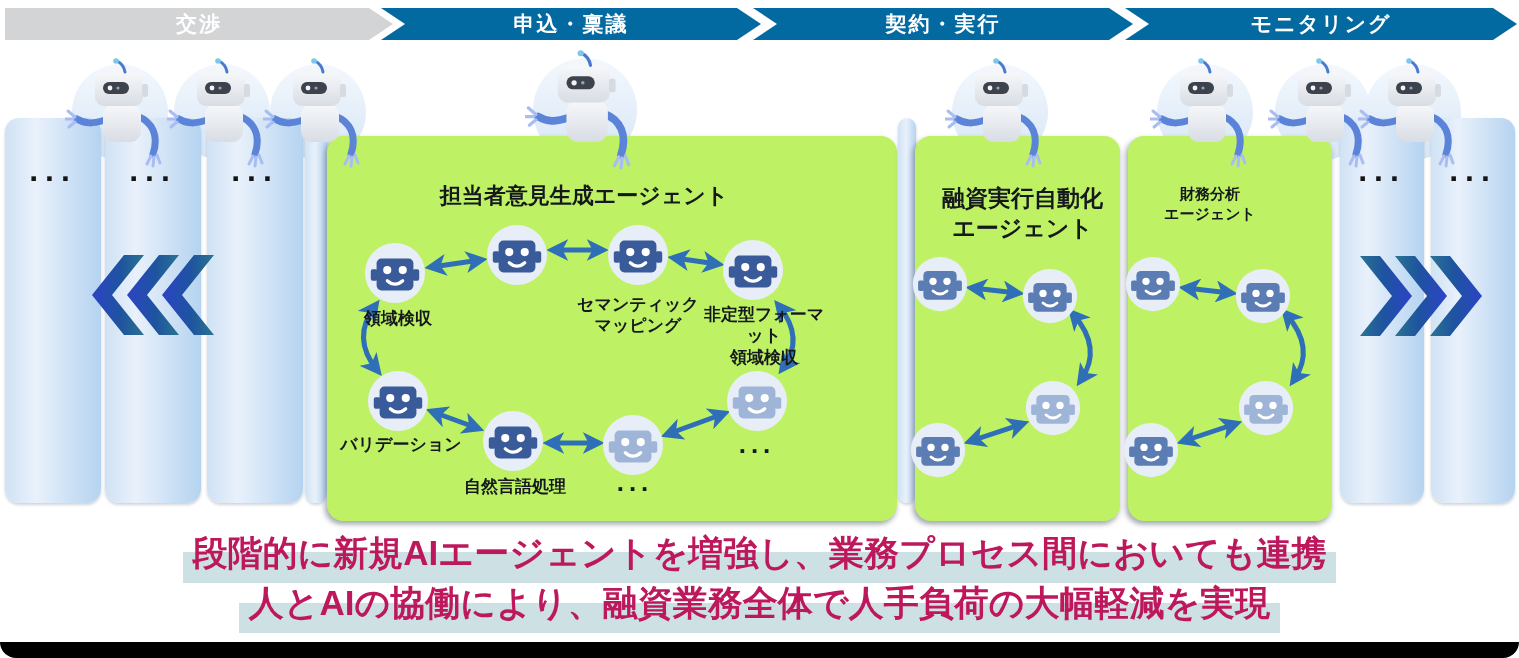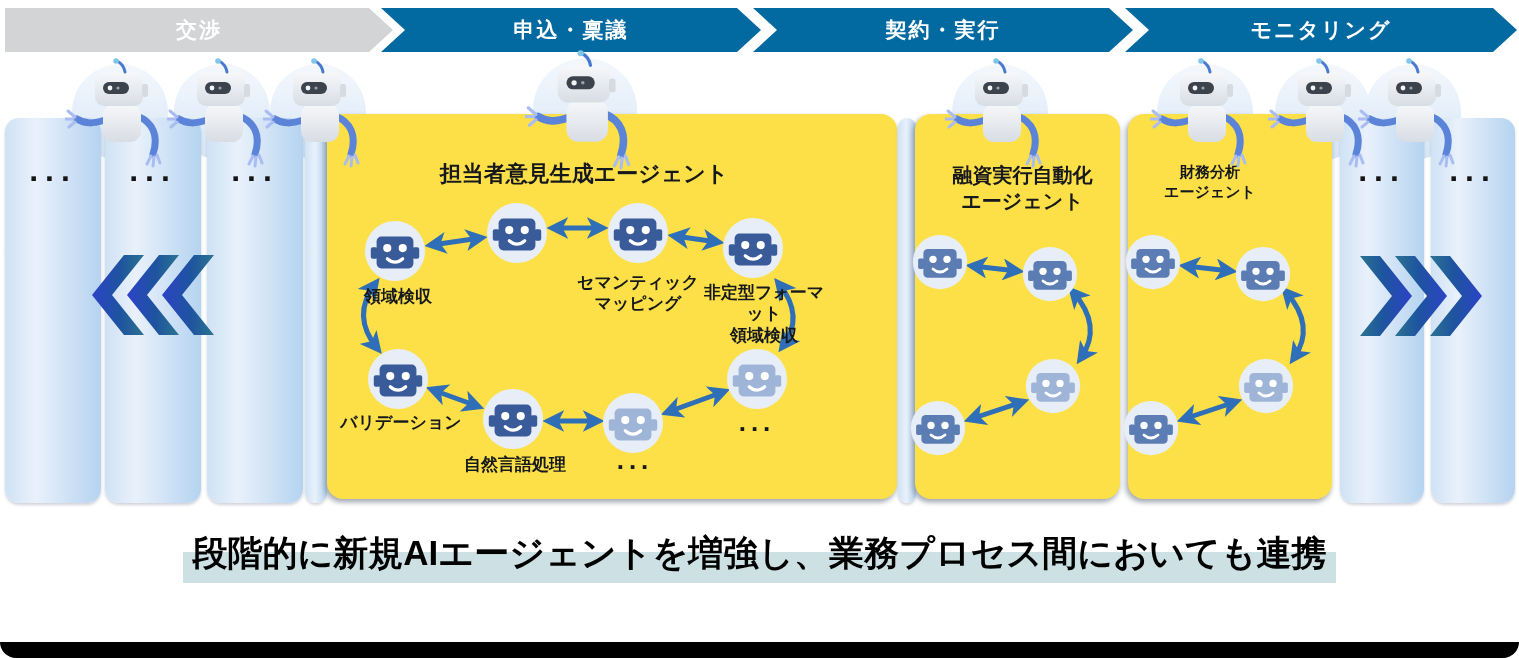--- a/index.html
+++ b/index.html
@@ -1,34 +1,34 @@
 <!DOCTYPE html>
 <html><head>
 <meta charset="utf-8">
 <style>
   html,body{margin:0;padding:0;background:#fff;}
   .stage{position:relative;width:1519px;height:658px;background:#fff;overflow:hidden;
          font-family:"Liberation Sans","DejaVu Sans",sans-serif;}
 
   
-  .flow-seg{position:absolute;top:8px;height:44px;display:flex;align-items:center;justify-content:center;
+  .flow-seg{position:absolute;top:8px;height:32px;display:flex;align-items:center;justify-content:center;
             color:#fff;font-size:21px;font-weight:bold;letter-spacing:2px;}
   .seg-first{clip-path:polygon(0 0,calc(100% - 24px) 0,100% 50%,calc(100% - 24px) 100%,0 100%);}
   .seg-mid{clip-path:polygon(0 0,calc(100% - 24px) 0,100% 50%,calc(100% - 24px) 100%,0 100%,24px 50%);}
   .seg-gray{background:#d2d4d6;}
   .seg-blue{background:#0369a1;}
 
   
   .vpanel{position:absolute;top:118px;height:385px;width:96px;border-radius:14px;
           background:linear-gradient(90deg,#cfe2f4 0%,#e9f1fb 32%,#b5d3f0 100%);
           box-shadow:0 2px 3px rgba(120,130,145,.35);}
   .strip{position:absolute;top:118px;height:385px;border-radius:14px;
          background:linear-gradient(90deg,#cfe2f4 0%,#e9f1fb 45%,#b5d3f0 100%);
          box-shadow:0 2px 3px rgba(120,130,145,.35);}
-  .main-panel{position:absolute;top:114px;height:385px;background:#fde047;border-radius:16px;
+  .main-panel{position:absolute;top:136px;height:385px;background:#bef264;border-radius:16px;
               box-shadow:-3px 3px 5px rgba(105,115,130,.40),0 3px 5px rgba(105,115,130,.35);}
   .dots{position:absolute;top:34px;left:0;right:0;text-align:center;
         font-size:32px;font-weight:900;letter-spacing:7px;color:#141414;}
   .panel-title{position:absolute;font-weight:700;color:#15181c;text-align:center;white-space:pre-line;line-height:1.3;}
 
   
   .face{position:absolute;}
   .c-dark{color:#3a5b99;} .c-med{color:#5b7db3;} .c-light{color:#9fb5d7;}
   .agent-label{position:absolute;transform:translateX(-50%);text-align:center;font-size:17px;font-weight:700;
                color:#15181c;line-height:1.25;white-space:pre-line;}
@@ -37,21 +37,21 @@
 
   
   .mascot{position:absolute;}
   .halo{position:absolute;border-radius:50%;
         background:linear-gradient(180deg,#f4f8fd 0%,#e2edf9 60%,#d7e6f6 100%);}
 
   
   .chev{position:absolute;}
 
   
-  .caption{position:absolute;left:0;right:0;top:528px;text-align:center;font-weight:700;color:#000000;
+  .caption{position:absolute;left:0;right:0;top:528px;text-align:center;font-weight:700;color:#be185d;
            font-size:35px;line-height:1.44;}
   .cap-line{position:relative;display:inline-block;z-index:0;padding:0 4px;}
   .cap-line::before{content:"";position:absolute;left:-6px;right:-6px;top:48%;bottom:-9%;
                     background:#cde1e4;z-index:-1;}
   .bottom-bar{position:absolute;left:0;right:0;bottom:0;height:16px;background:#000;
               border-radius:0 0 16px 16px;}
 </style>
 </head>
 <body>
 
@@ -194,21 +194,21 @@
     <div class="agent-label" style="left:437px;top:168px;">非定型フォーマット
 領域検収</div>
     <div class="agent-label" style="left:74px;top:298px;">バリデーション</div>
     <div class="agent-label" style="left:188px;top:340px;">自然言語処理</div>
     <div class="agent-label dotlbl" style="left:308px;top:330px;">...</div>
     <div class="agent-label dotlbl" style="left:430px;top:292px;">...</div>
   </div>
 
   <div class="strip" style="left:898px;width:18px;"></div>
   <div class="main-panel" style="left:915px;width:205px;">
-    <div class="panel-title" style="top:48px;left:0;right:10px;font-size:20px;padding-left:20px;">融資実行自動化
+    <div class="panel-title" style="top:48px;left:0;right:10px;font-size:23px;padding-left:20px;">融資実行自動化
 エージェント</div>
     <svg class="overlay" width="205" height="385">
       <g stroke="#2f6fb8" stroke-width="5" fill="none" marker-start="url(#ah)" marker-end="url(#ah)">
         <path d="M58,152 L102,157"></path>
         <path d="M158,178 Q188,212 166,244"></path>
         <path d="M107,288 L56,305"></path>
       </g>
     </svg>
     <svg class="face c-med" style="left:-3px;top:120px;" width="56" height="56">
         <use href="#face"></use>
@@ -290,16 +290,17 @@
     </svg>
   <svg class="mascot" style="left:1268px;top:58px;" width="110" height="120">
       <use href="#mascotsym"></use>
     </svg>
   <svg class="mascot" style="left:1358px;top:58px;" width="110" height="120">
       <use href="#mascotsym"></use>
     </svg>
 
   <div class="caption">
     <span class="cap-line">段階的に新規AIエージェントを増強し、業務プロセス間においても連携</span><br>
+    <span class="cap-line">人とAIの協働により、融資業務全体で人手負荷の大幅軽減を実現</span>
   </div>
 
   <div class="bottom-bar"></div>
 </div>
 
 </body></html>

